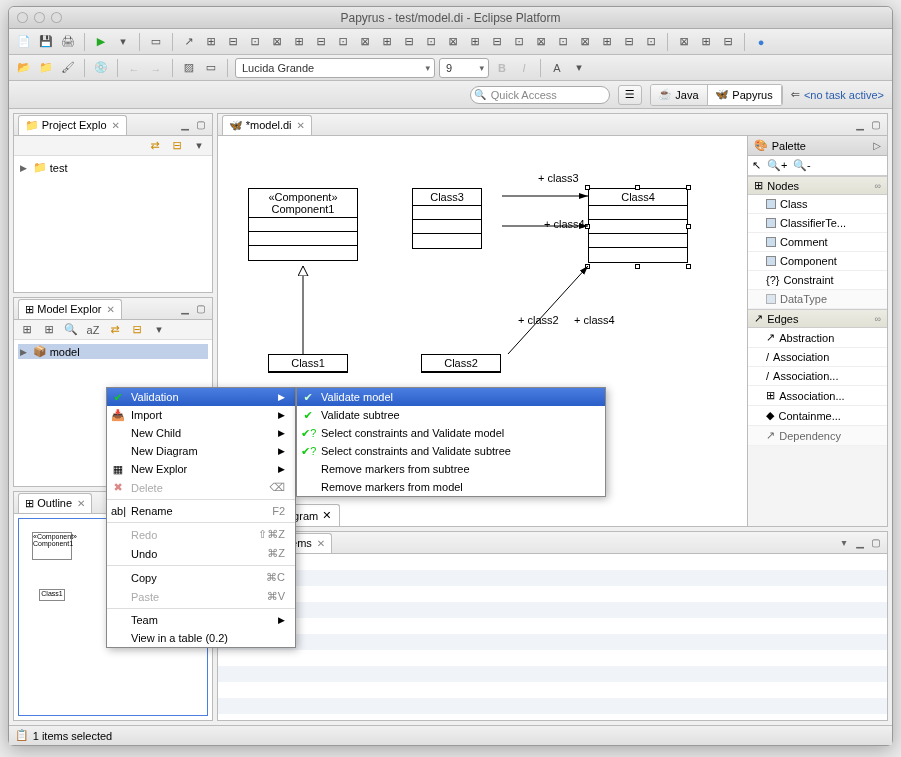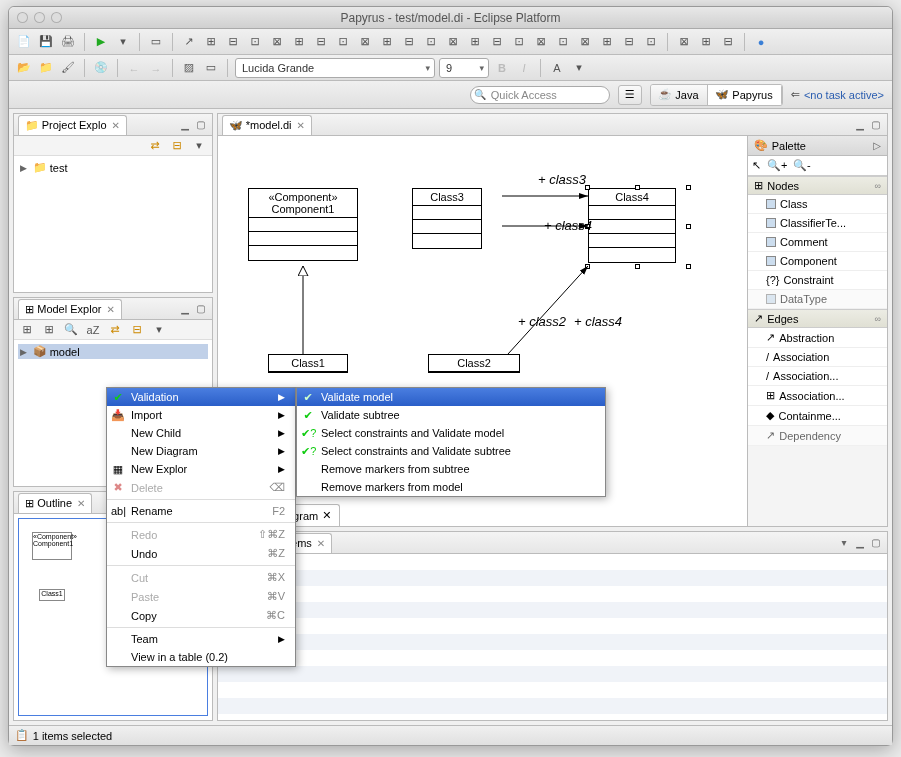--- a/index.html
+++ b/index.html
@@ -36,21 +36,21 @@
 .tree-item { display: flex; align-items: center; gap: 3px; padding: 1px 2px; }
 .tree-item.sel { background: #c0d0e8; }
 .tri { width: 10px; font-size: 9px; color: #666; }
 .center-col { flex: 1; display: flex; flex-direction: column; gap: 4px; }
 .editor { flex: 1; }
 .diagram { flex: 1; position: relative; background: #fff; }
 .umlbox { position: absolute; border: 1px solid #000; background: #fff; }
 .umlbox .head { border-bottom: 1px solid #000; text-align: center; padding: 2px 4px; font-size: 11px; }
 .umlbox .comp { border-bottom: 1px solid #000; height: 14px; }
 .sel-handle { position: absolute; width: 5px; height: 5px; background: #fff; border: 1px solid #000; }
-.label { position: absolute; font-size: 13px; font-style: italic; }
+.label { position: absolute; font-size: 11px; }
 .palette { width: 140px; border-left: 1px solid #bbb; background: #f4f4f4; display: flex; flex-direction: column; }
 .pal-header { height: 20px; background: linear-gradient(#e8e8e8,#d8d8d8); border-bottom: 1px solid #bbb; display: flex; align-items: center; padding: 0 6px; font-size: 11px; gap: 4px; }
 .pal-header .exp { margin-left: auto; font-size: 10px; color: #666; }
 .pal-tools { height: 20px; background: #fff; border-bottom: 1px solid #ccc; display: flex; align-items: center; padding: 0 4px; gap: 6px; }
 .pal-cat { background: linear-gradient(#ecece4,#e0e0d4); border-bottom: 1px solid #ccc; border-top: 1px solid #ccc; padding: 2px 6px; display: flex; align-items: center; gap: 4px; font-size: 11px; }
 .pal-cat .exp { margin-left: auto; font-size: 9px; color: #888; }
 .pal-item { padding: 3px 6px 3px 18px; background: #fff; border-bottom: 1px solid #eee; font-size: 11px; display: flex; align-items: center; gap: 4px; }
 .outline-thumb { flex: 1; padding: 8px; position: relative; }
 .thumb-box { position: absolute; border: 1px solid #888; font-size: 7px; text-align: center; }
 .ctx-menu { position: absolute; background: #fff; border: 1px solid #888; box-shadow: 2px 2px 8px rgba(0,0,0,0.3); min-width: 180px; z-index: 100; }
@@ -236,40 +236,40 @@
                 <div class="comp" style="border-bottom:none"></div>
             </div>
 
             <div class="umlbox" style="top:52px;left:194px;width:70px">
               <div class="head">Class3</div>
               <div class="comp"></div>
                 <div class="comp"></div>
                 <div class="comp" style="border-bottom:none"></div>
             </div>
 
-            <div class="umlbox" style="top:52px;left:370px;width:88px">
+            <div class="umlbox" style="top:52px;left:370px;width:100px">
               <div class="head">Class4</div>
               <div class="comp"></div>
                 <div class="comp"></div>
                 <div class="comp"></div>
                 <div class="comp" style="border-bottom:none"></div>
             </div>
             <div class="sel-handle" style="top:49px;left:367px"></div>
               <div class="sel-handle" style="top:49px;left:417px"></div>
               <div class="sel-handle" style="top:49px;left:468px"></div>
             <div class="sel-handle" style="top:88px;left:367px"></div>
               <div class="sel-handle" style="top:88px;left:468px"></div>
             <div class="sel-handle" style="top:128px;left:367px"></div>
               <div class="sel-handle" style="top:128px;left:417px"></div>
               <div class="sel-handle" style="top:128px;left:468px"></div>
 
             <div class="umlbox" style="top:218px;left:50px;width:80px">
               <div class="head">Class1</div>
             </div>
-            <div class="umlbox" style="top:218px;left:210px;width:92px">
+            <div class="umlbox" style="top:218px;left:203px;width:80px">
               <div class="head">Class2</div>
             </div>
 
             <div class="label" style="top:36px;left:320px">+ class3</div>
             <div class="label" style="top:82px;left:326px">+ class4</div>
             <div class="label" style="top:178px;left:300px">+ class2</div>
             <div class="label" style="top:178px;left:356px">+ class4</div>
 
             <svg class="conn" width="520" height="260">
               <defs>
@@ -414,31 +414,27 @@
   <div class="ctx-sep"></div>
   <div class="ctx-item disabled">
       <span>Redo</span>
       <span class="key">⇧⌘Z</span>
     </div>
   <div class="ctx-item">
       <span>Undo</span>
       <span class="key">⌘Z</span>
     </div>
   <div class="ctx-sep"></div>
-  <div class="ctx-item disabled">
-      <span>Cut</span>
-      <span class="key">⌘X</span>
+  <div class="ctx-item">
+      <span>Copy</span>
+      <span class="key">⌘C</span>
     </div>
   <div class="ctx-item disabled">
       <span>Paste</span>
       <span class="key">⌘V</span>
-    </div>
-  <div class="ctx-item">
-      <span>Copy</span>
-      <span class="key">⌘C</span>
     </div>
   <div class="ctx-sep"></div>
   <div class="ctx-item">
       <span>Team</span>
       <span class="arr">▶</span>
     </div>
   <div class="ctx-item">
       <span>View in a table (0.2)</span>
     </div>
 </div>

